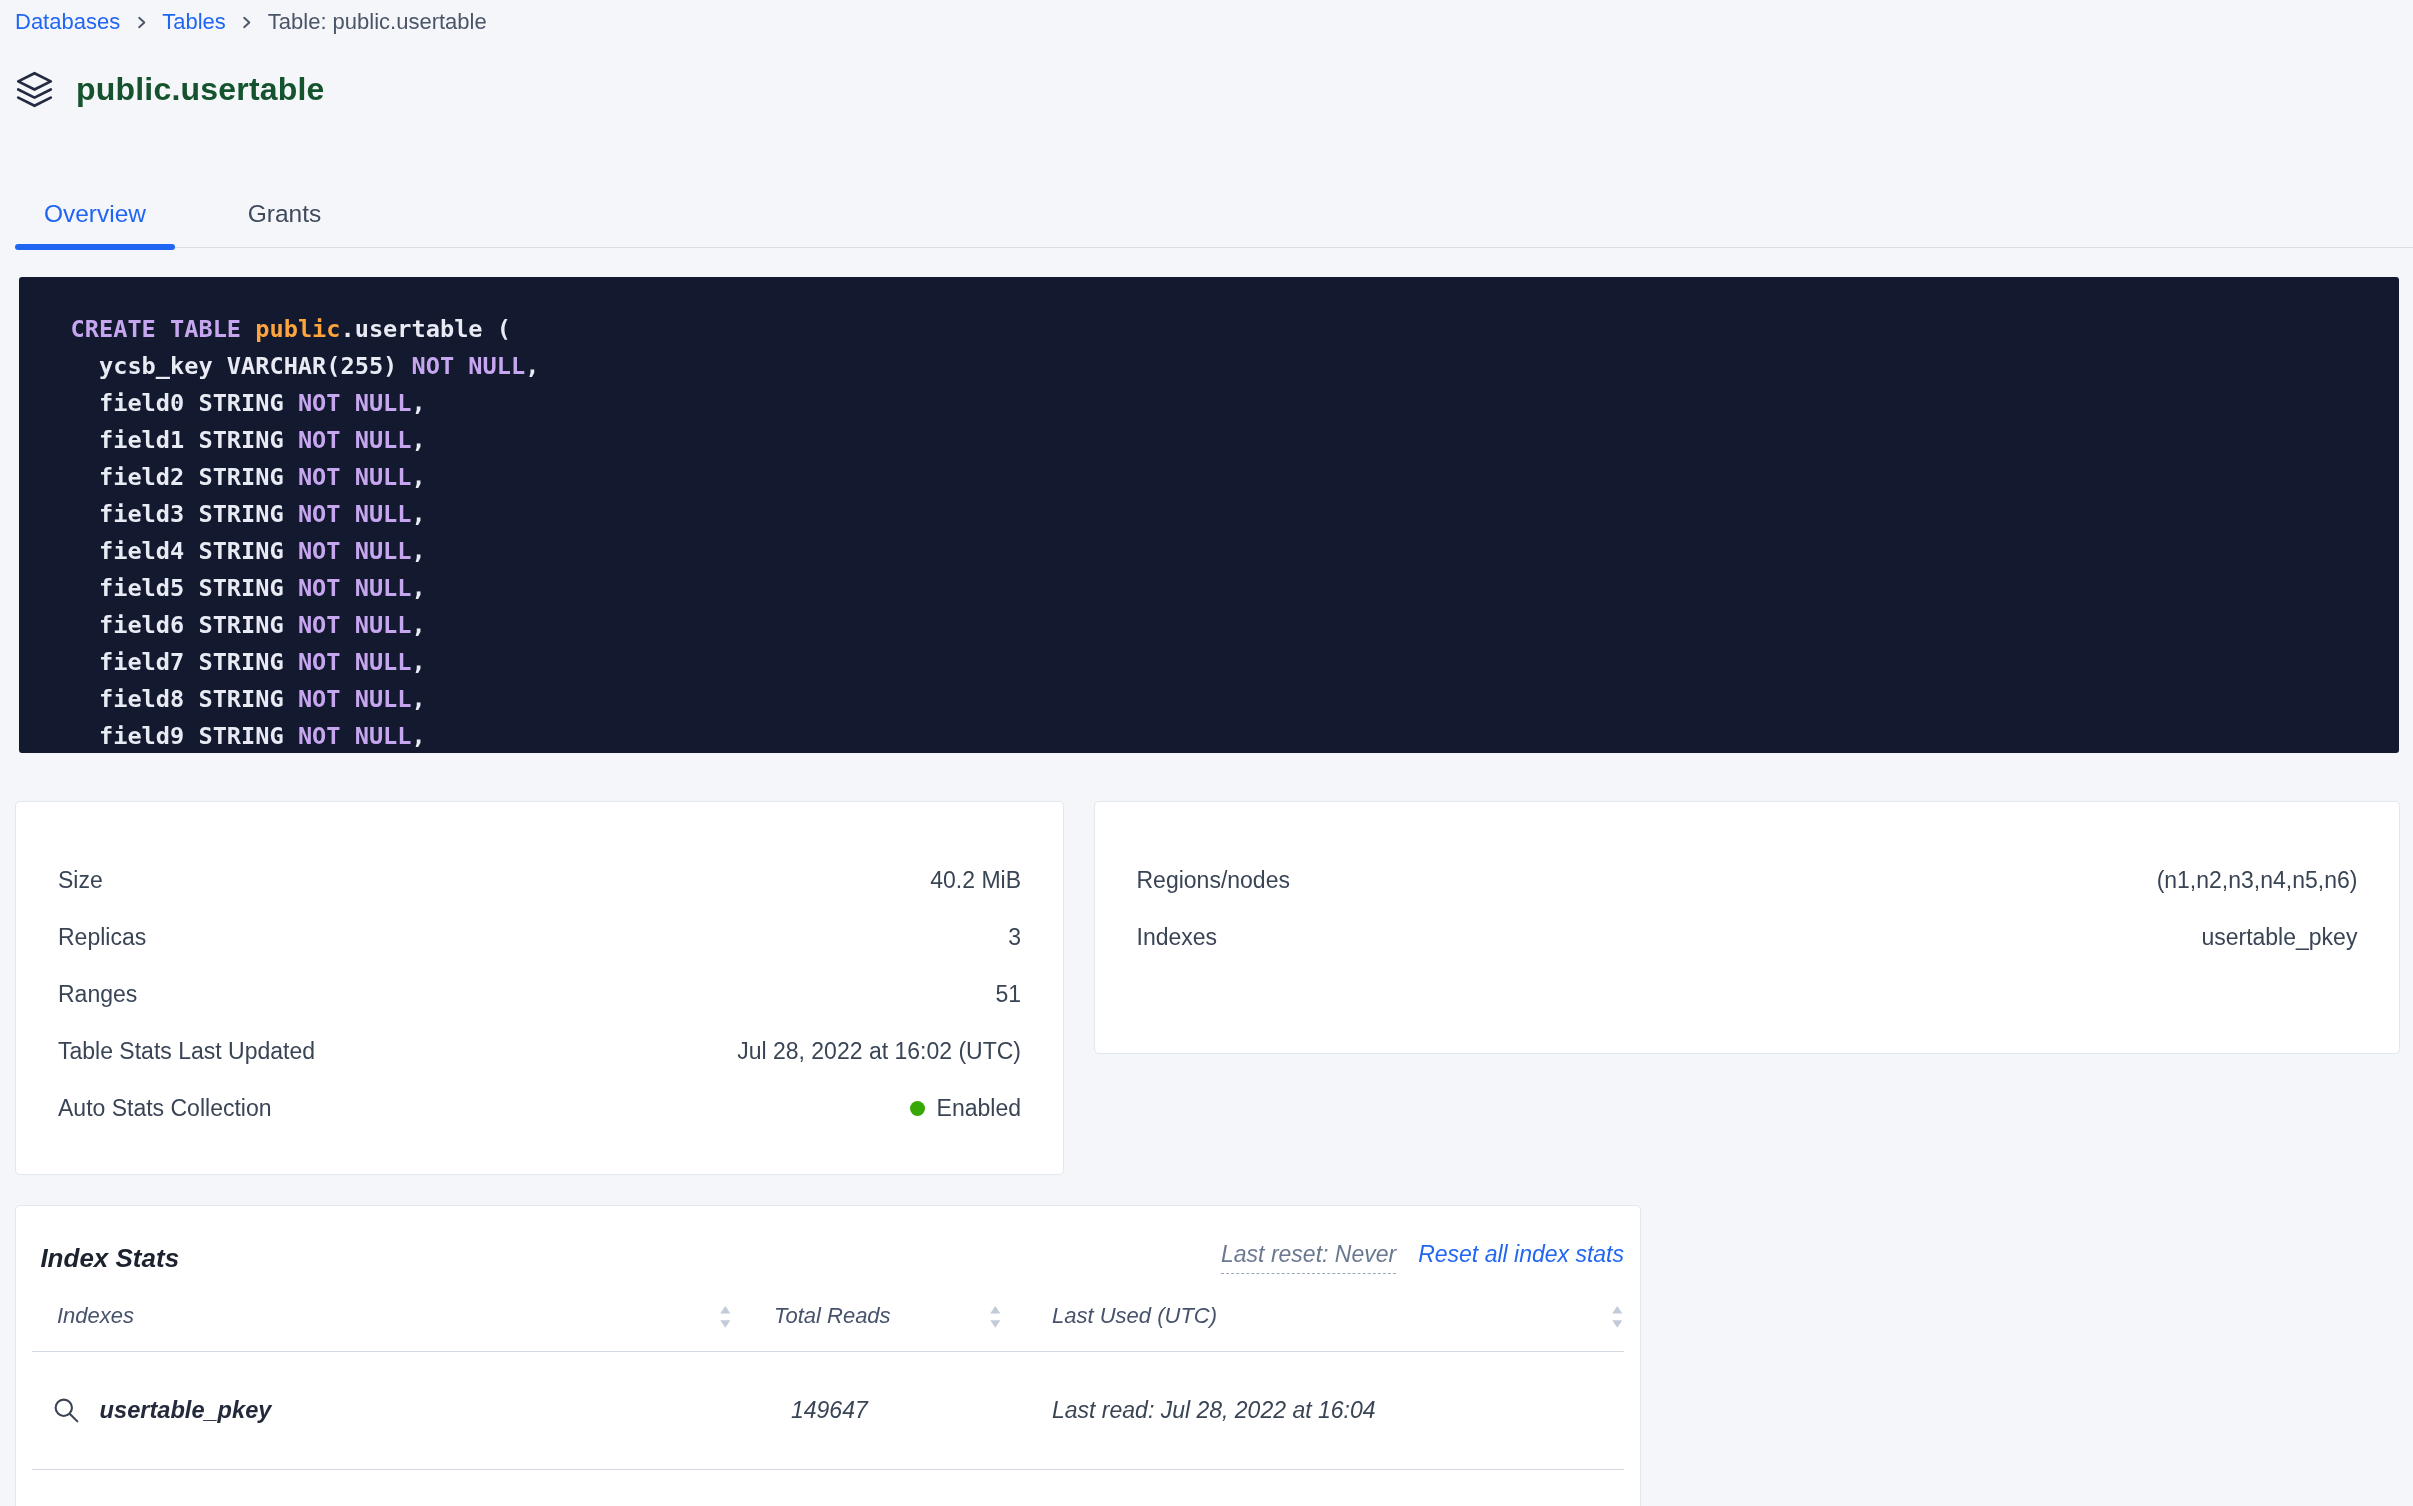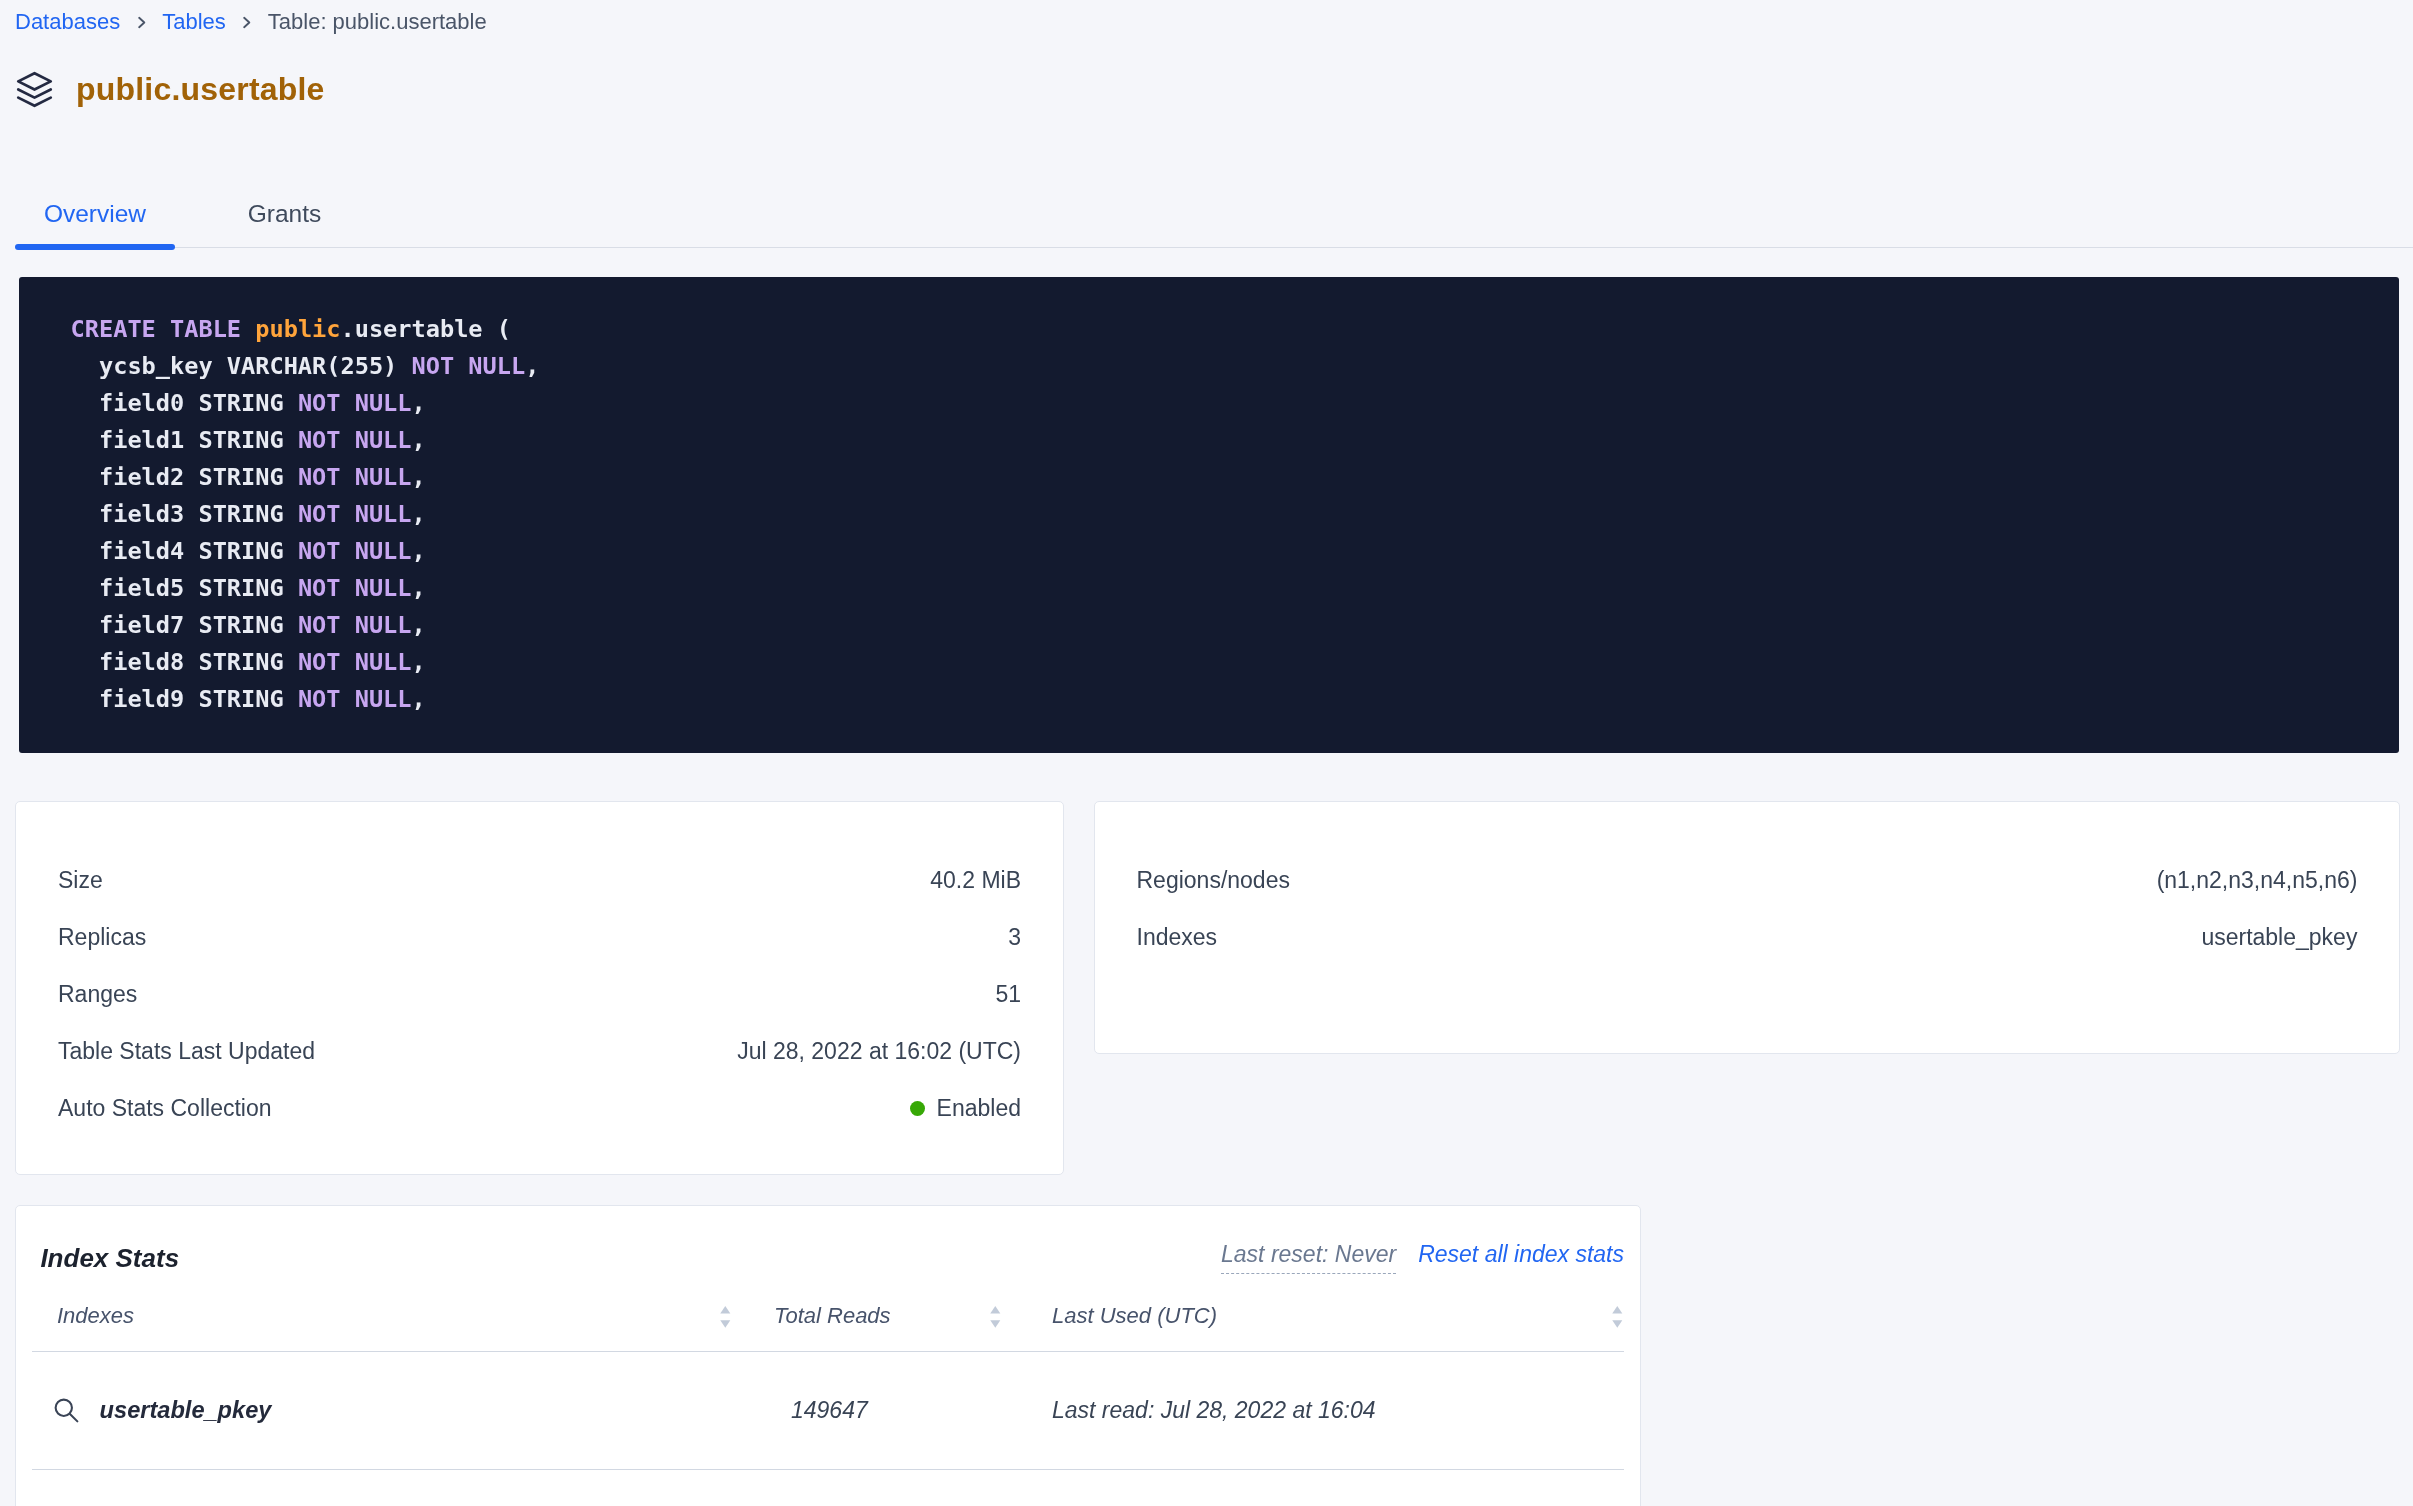--- a/index.html
+++ b/index.html
@@ -48,21 +48,21 @@
   
   .title-row {
     display: flex; align-items: center;
     margin: 32px 0 0 15px;
     gap: 22px; height: 40px;
   }
   .title-row h1 {
     margin: 0;
     font-size: 32px;
     font-weight: 600;
-    color: #a16207;
+    color: #14532d;
     letter-spacing: 0.2px;
   }
   
   .tabs-wrap {
     margin: 46px 0 0 15px;
     border-bottom: 1.7px solid var(--divider);
     display: flex;
   }
   .tab {
     position: relative;
@@ -234,20 +234,21 @@
 
 <div class="sql-box" id="sql-box">
     <div class="sql-line"><span class="tok-keyword">CREATE TABLE </span><span class="tok-accent">public</span><span class="tok-plain">.usertable (</span></div>
     <div class="sql-line"><span class="tok-plain">  ycsb_key VARCHAR(255) </span><span class="tok-keyword">NOT NULL</span><span class="tok-plain">,</span></div>
     <div class="sql-line"><span class="tok-plain">  field0 STRING </span><span class="tok-keyword">NOT NULL</span><span class="tok-plain">,</span></div>
     <div class="sql-line"><span class="tok-plain">  field1 STRING </span><span class="tok-keyword">NOT NULL</span><span class="tok-plain">,</span></div>
     <div class="sql-line"><span class="tok-plain">  field2 STRING </span><span class="tok-keyword">NOT NULL</span><span class="tok-plain">,</span></div>
     <div class="sql-line"><span class="tok-plain">  field3 STRING </span><span class="tok-keyword">NOT NULL</span><span class="tok-plain">,</span></div>
     <div class="sql-line"><span class="tok-plain">  field4 STRING </span><span class="tok-keyword">NOT NULL</span><span class="tok-plain">,</span></div>
     <div class="sql-line"><span class="tok-plain">  field5 STRING </span><span class="tok-keyword">NOT NULL</span><span class="tok-plain">,</span></div>
+    <div class="sql-line"><span class="tok-plain">  field6 STRING </span><span class="tok-keyword">NOT NULL</span><span class="tok-plain">,</span></div>
     <div class="sql-line"><span class="tok-plain">  field7 STRING </span><span class="tok-keyword">NOT NULL</span><span class="tok-plain">,</span></div>
     <div class="sql-line"><span class="tok-plain">  field8 STRING </span><span class="tok-keyword">NOT NULL</span><span class="tok-plain">,</span></div>
     <div class="sql-line"><span class="tok-plain">  field9 STRING </span><span class="tok-keyword">NOT NULL</span><span class="tok-plain">,</span></div>
   </div>
 
 <div class="cards-row">
   <div class="card stats-card left" id="stats-left">
       <div class="stat-row">
         <span class="stat-label">Size</span>
         <span class="stat-value">40.2 MiB</span>

